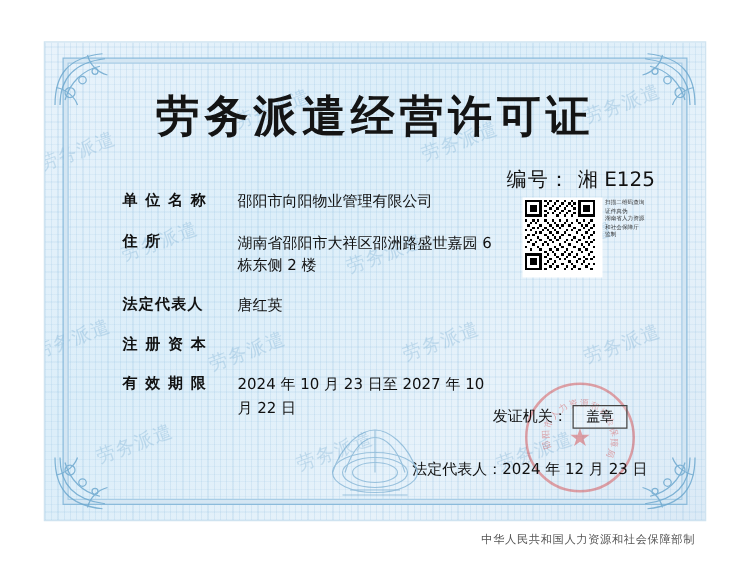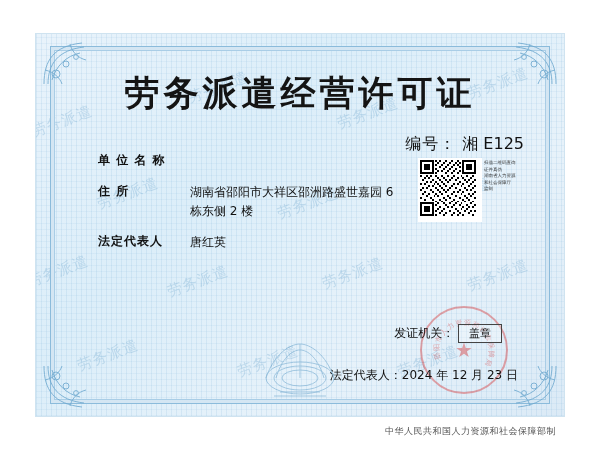--- a/index.html
+++ b/index.html
@@ -532,30 +532,36 @@
               <rect x="27" y="28" width="1" height="1"></rect>
           </g>
         </svg>
       </div>
       <div class="qr-side">扫描二维码查询<br>证件真伪<br>湖南省人力资源<br>和社会保障厅<br>监制</div>
     </div>
 
     <div class="fields">
       <div class="row">
         <div class="lab">单 位 名 称</div>
+        <div class="val">邵阳市向阳物业管理有限公司</div>
       </div>
       <div class="row tall">
         <div class="lab spread">住          所</div>
         <div class="val">湖南省邵阳市大祥区邵洲路盛世嘉园 6 栋东侧 2 楼</div>
       </div>
       <div class="row">
         <div class="lab">法定代表人</div>
         <div class="val">唐红英</div>
       </div>
       <div class="row">
+        <div class="lab">注 册 资 本</div>
+      </div>
+      <div class="row">
+        <div class="lab">有 效 期 限</div>
+        <div class="val">2024 年 10 月 23 日至 2027 年 10 月 22 日</div>
       </div>
     </div>
 
     <div class="stamp">
       <div class="star">★</div>
     <div class="ring-text">
           <span style="transform: rotate(-110deg) translate(0px, -32px) rotate(0deg);">邵</span>
           <span style="transform: rotate(-91.6667deg) translate(0px, -32px) rotate(0deg);">阳</span>
           <span style="transform: rotate(-73.3333deg) translate(0px, -32px) rotate(0deg);">市</span>
           <span style="transform: rotate(-55deg) translate(0px, -32px) rotate(0deg);">人</span>

